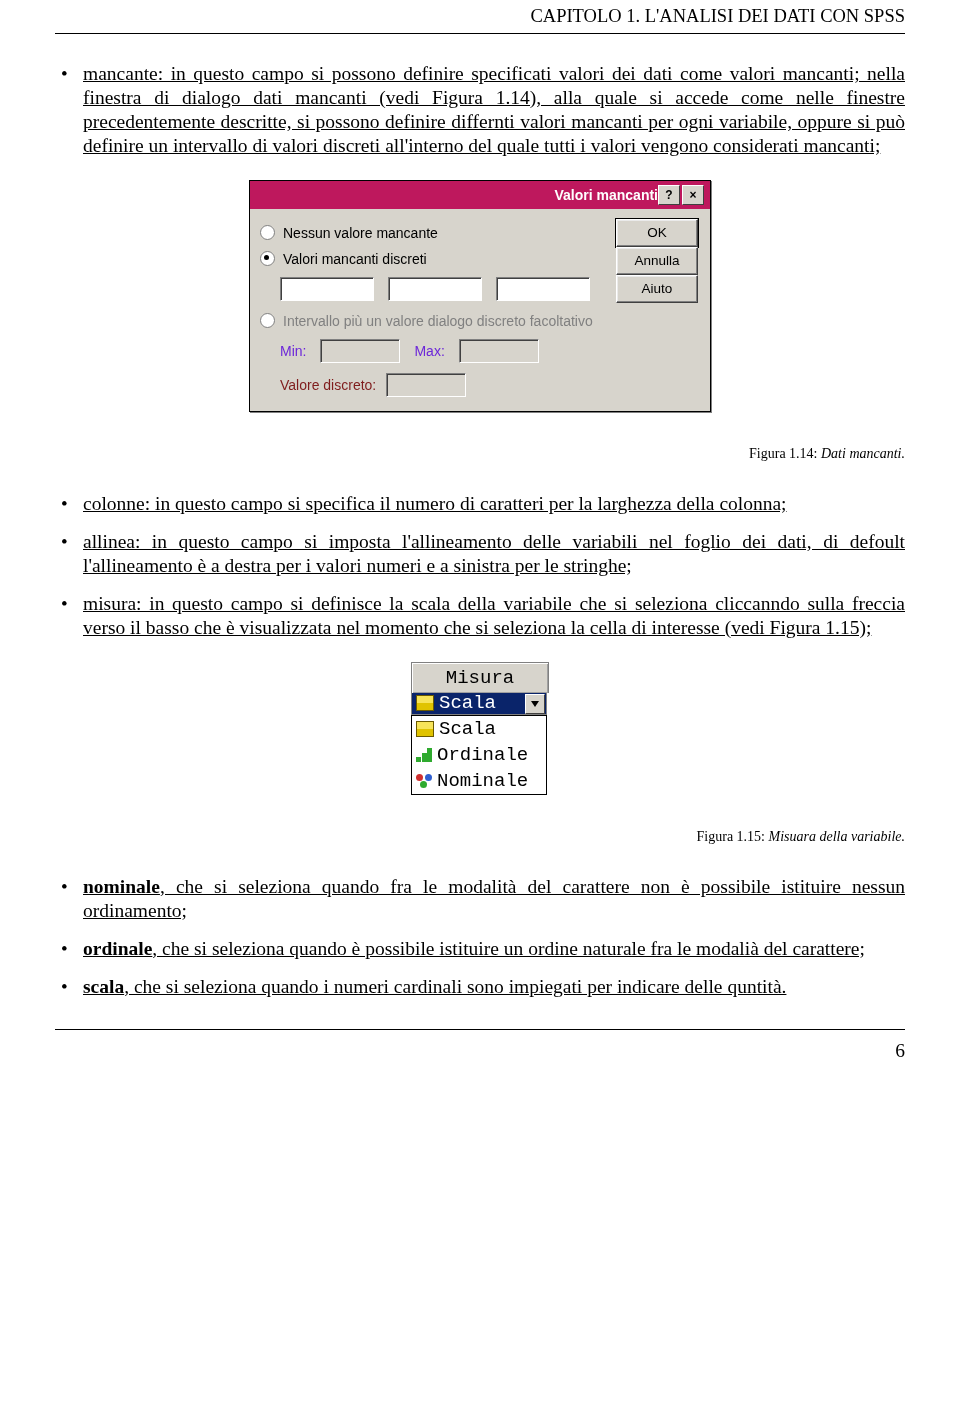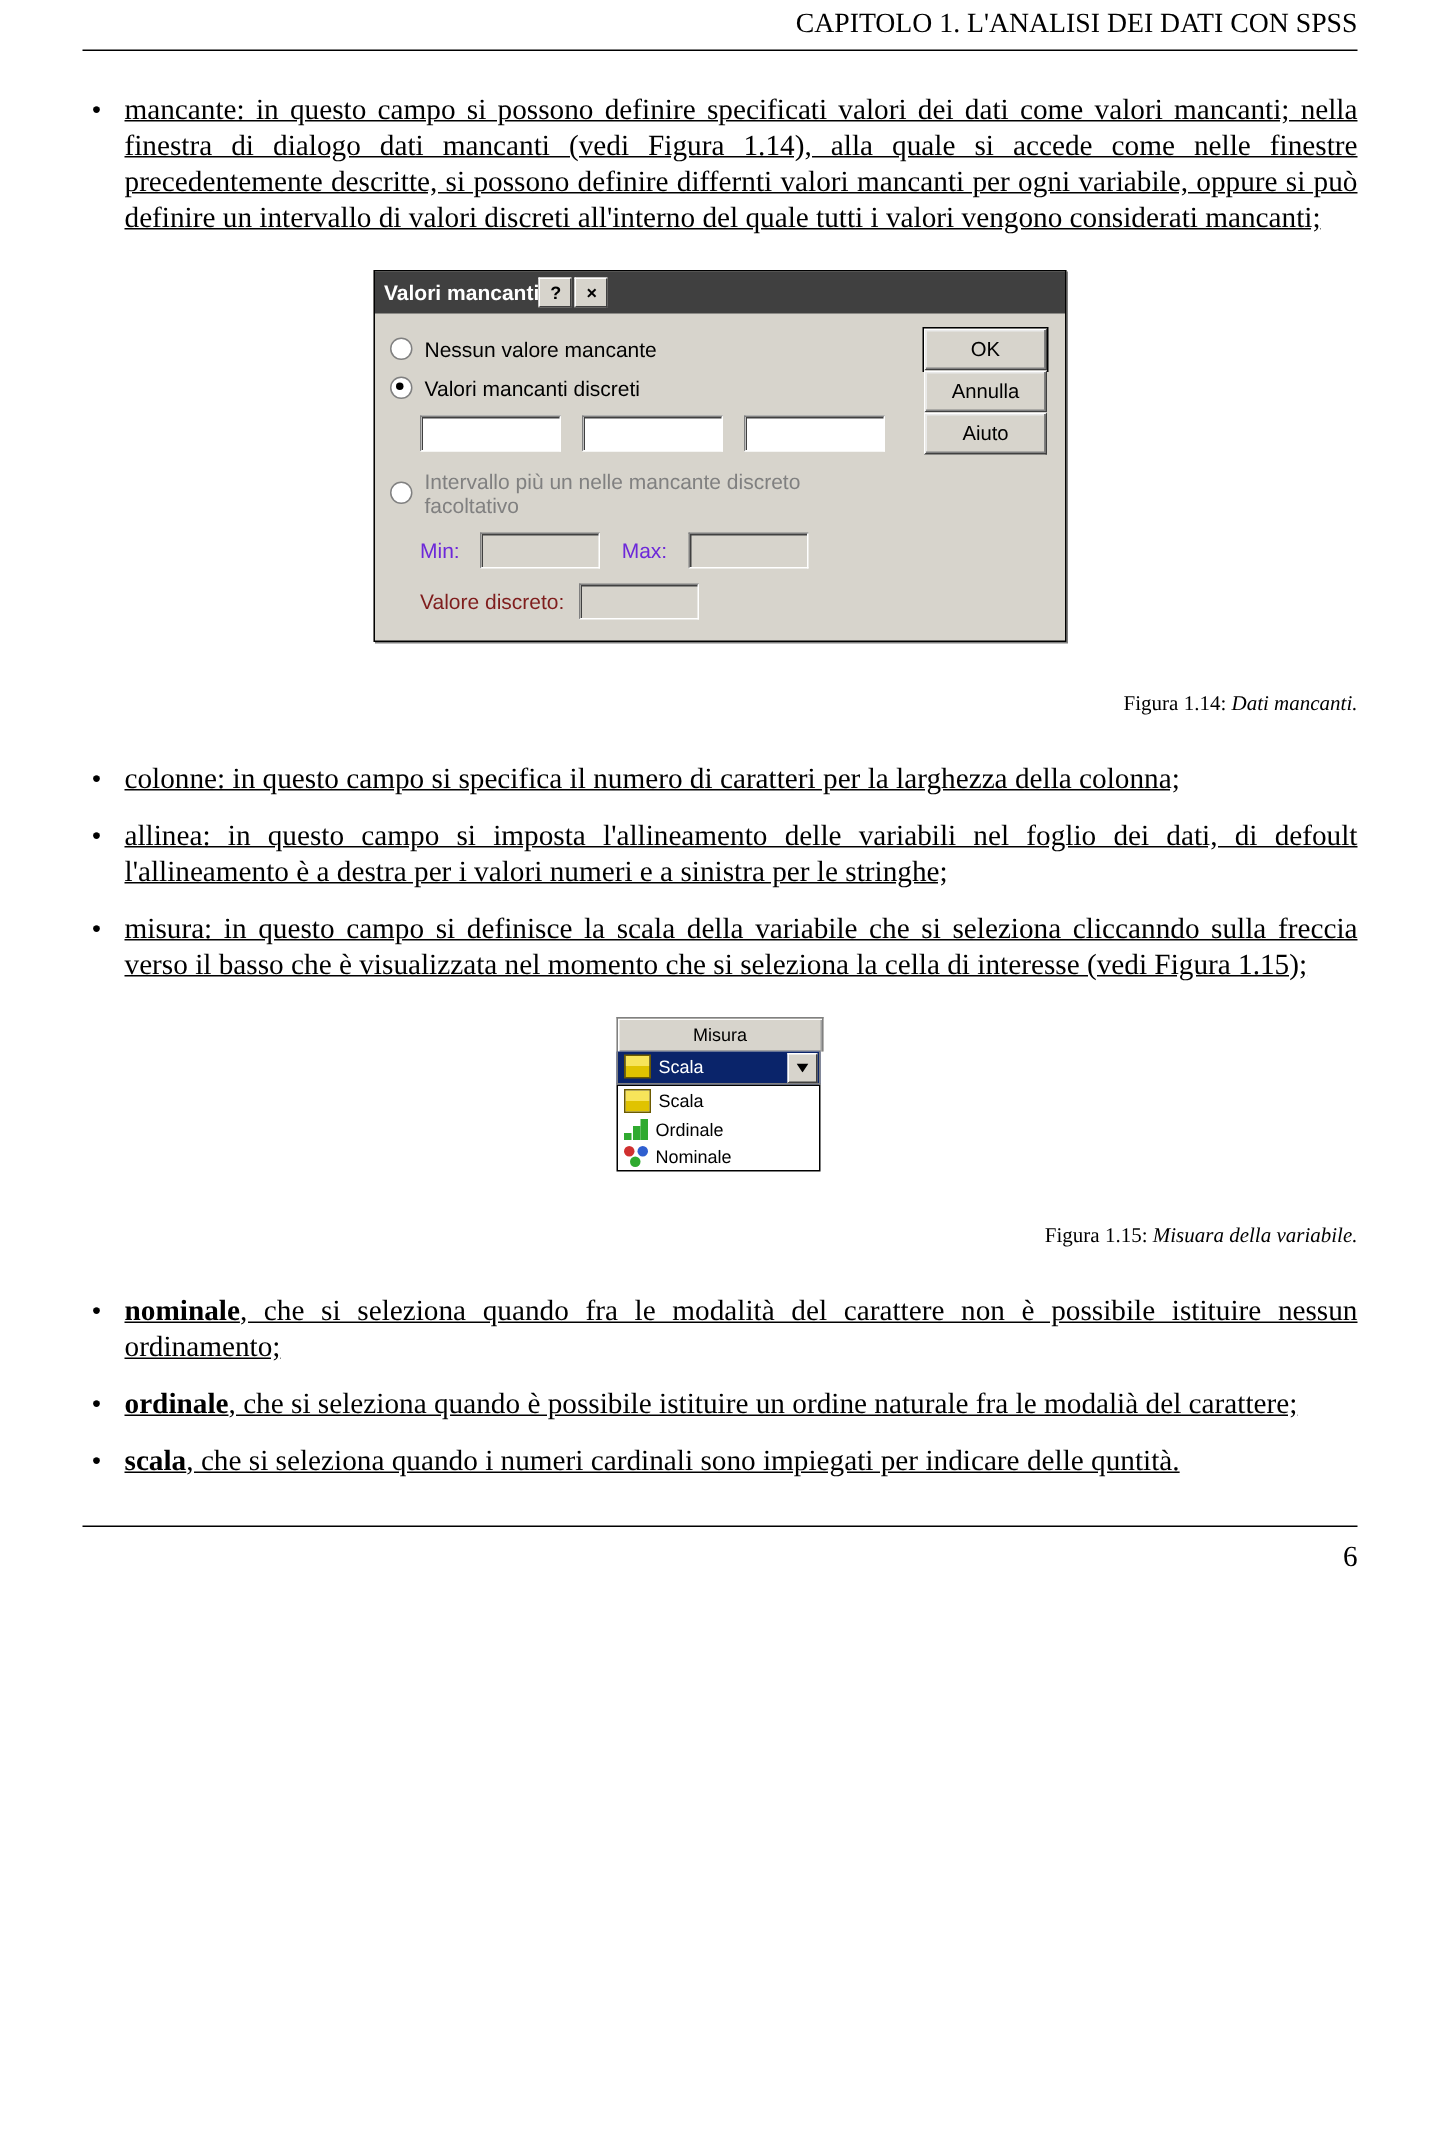--- a/index.html
+++ b/index.html
@@ -71,27 +71,27 @@
     width:460px;
     text-align:left;
     font-family:Tahoma,Arial,sans-serif;
     font-size:14px;
     color:#000;
     border:1px solid #000;
     background:#d7d4cc;
     box-shadow:1px 1px 0 #808080;
   }
   .dlg1 .titlebar{
-    background:#404040;
+    background:#be185d;
     color:#fff;
     padding:4px 6px;
     font-weight:bold;
     display:flex;
     align-items:center;
-    justify-content:flex-start;
+    justify-content:flex-end;
     font-size:14px;
   }
   .dlg1 .titlebar .tbtns{display:flex;gap:2px;}
   .tbtn{
     width:20px;height:18px;
     background:#d7d4cc;
     border:1px solid #fff;
     border-right-color:#404040;border-bottom-color:#404040;
     display:flex;align-items:center;justify-content:center;
     font-weight:bold;color:#000;font-size:12px;
@@ -144,22 +144,22 @@
   }
   .dlg1 .valdisc-row{
     display:flex;align-items:center;gap:10px;margin:2px 0 2px 20px;
     color:#7f1d1d;
   }
   .dlg1 .main-left{width:340px;}
 
   
   .dlg2{
     display:inline-block;
-    font-family:Liberation Sans, sans-serif;
-    font-size:12px;
+    font-family:Liberation Mono, monospace;
+    font-size:19px;
     color:#000;
   }
   .dlg2 .colhead{
     width:136px;
     border:1px solid #808080;
     border-bottom:none;
     background:#d7d4cc;
     text-align:center;
     padding:4px 0;
     box-shadow:inset 1px 1px 0 #fff, inset -1px -1px 0 #a0a0a0;
@@ -256,21 +256,21 @@
             <span class="radio-outer checked"></span>
             <span class="radio-label">Valori mancanti discreti</span>
           </div>
           <div class="discrete-row">
             <span class="txt"></span>
             <span class="txt"></span>
             <span class="txt"></span>
           </div>
           <div class="radio-row">
             <span class="radio-outer"></span>
-            <span class="radio-label disabled">Intervallo più un nelle mancante discreto facoltativo</span>
+            <span class="radio-label disabled">Intervallo più un valore dialogo discreto facoltativo</span>
           </div>
           <div class="range-row">
             <span>Min:</span>
             <span class="txt small disabled"></span>
             <span>Max:</span>
             <span class="txt small disabled"></span>
           </div>
           <div class="valdisc-row">
             <span>Valore discreto:</span>
             <span class="txt small disabled"></span>

